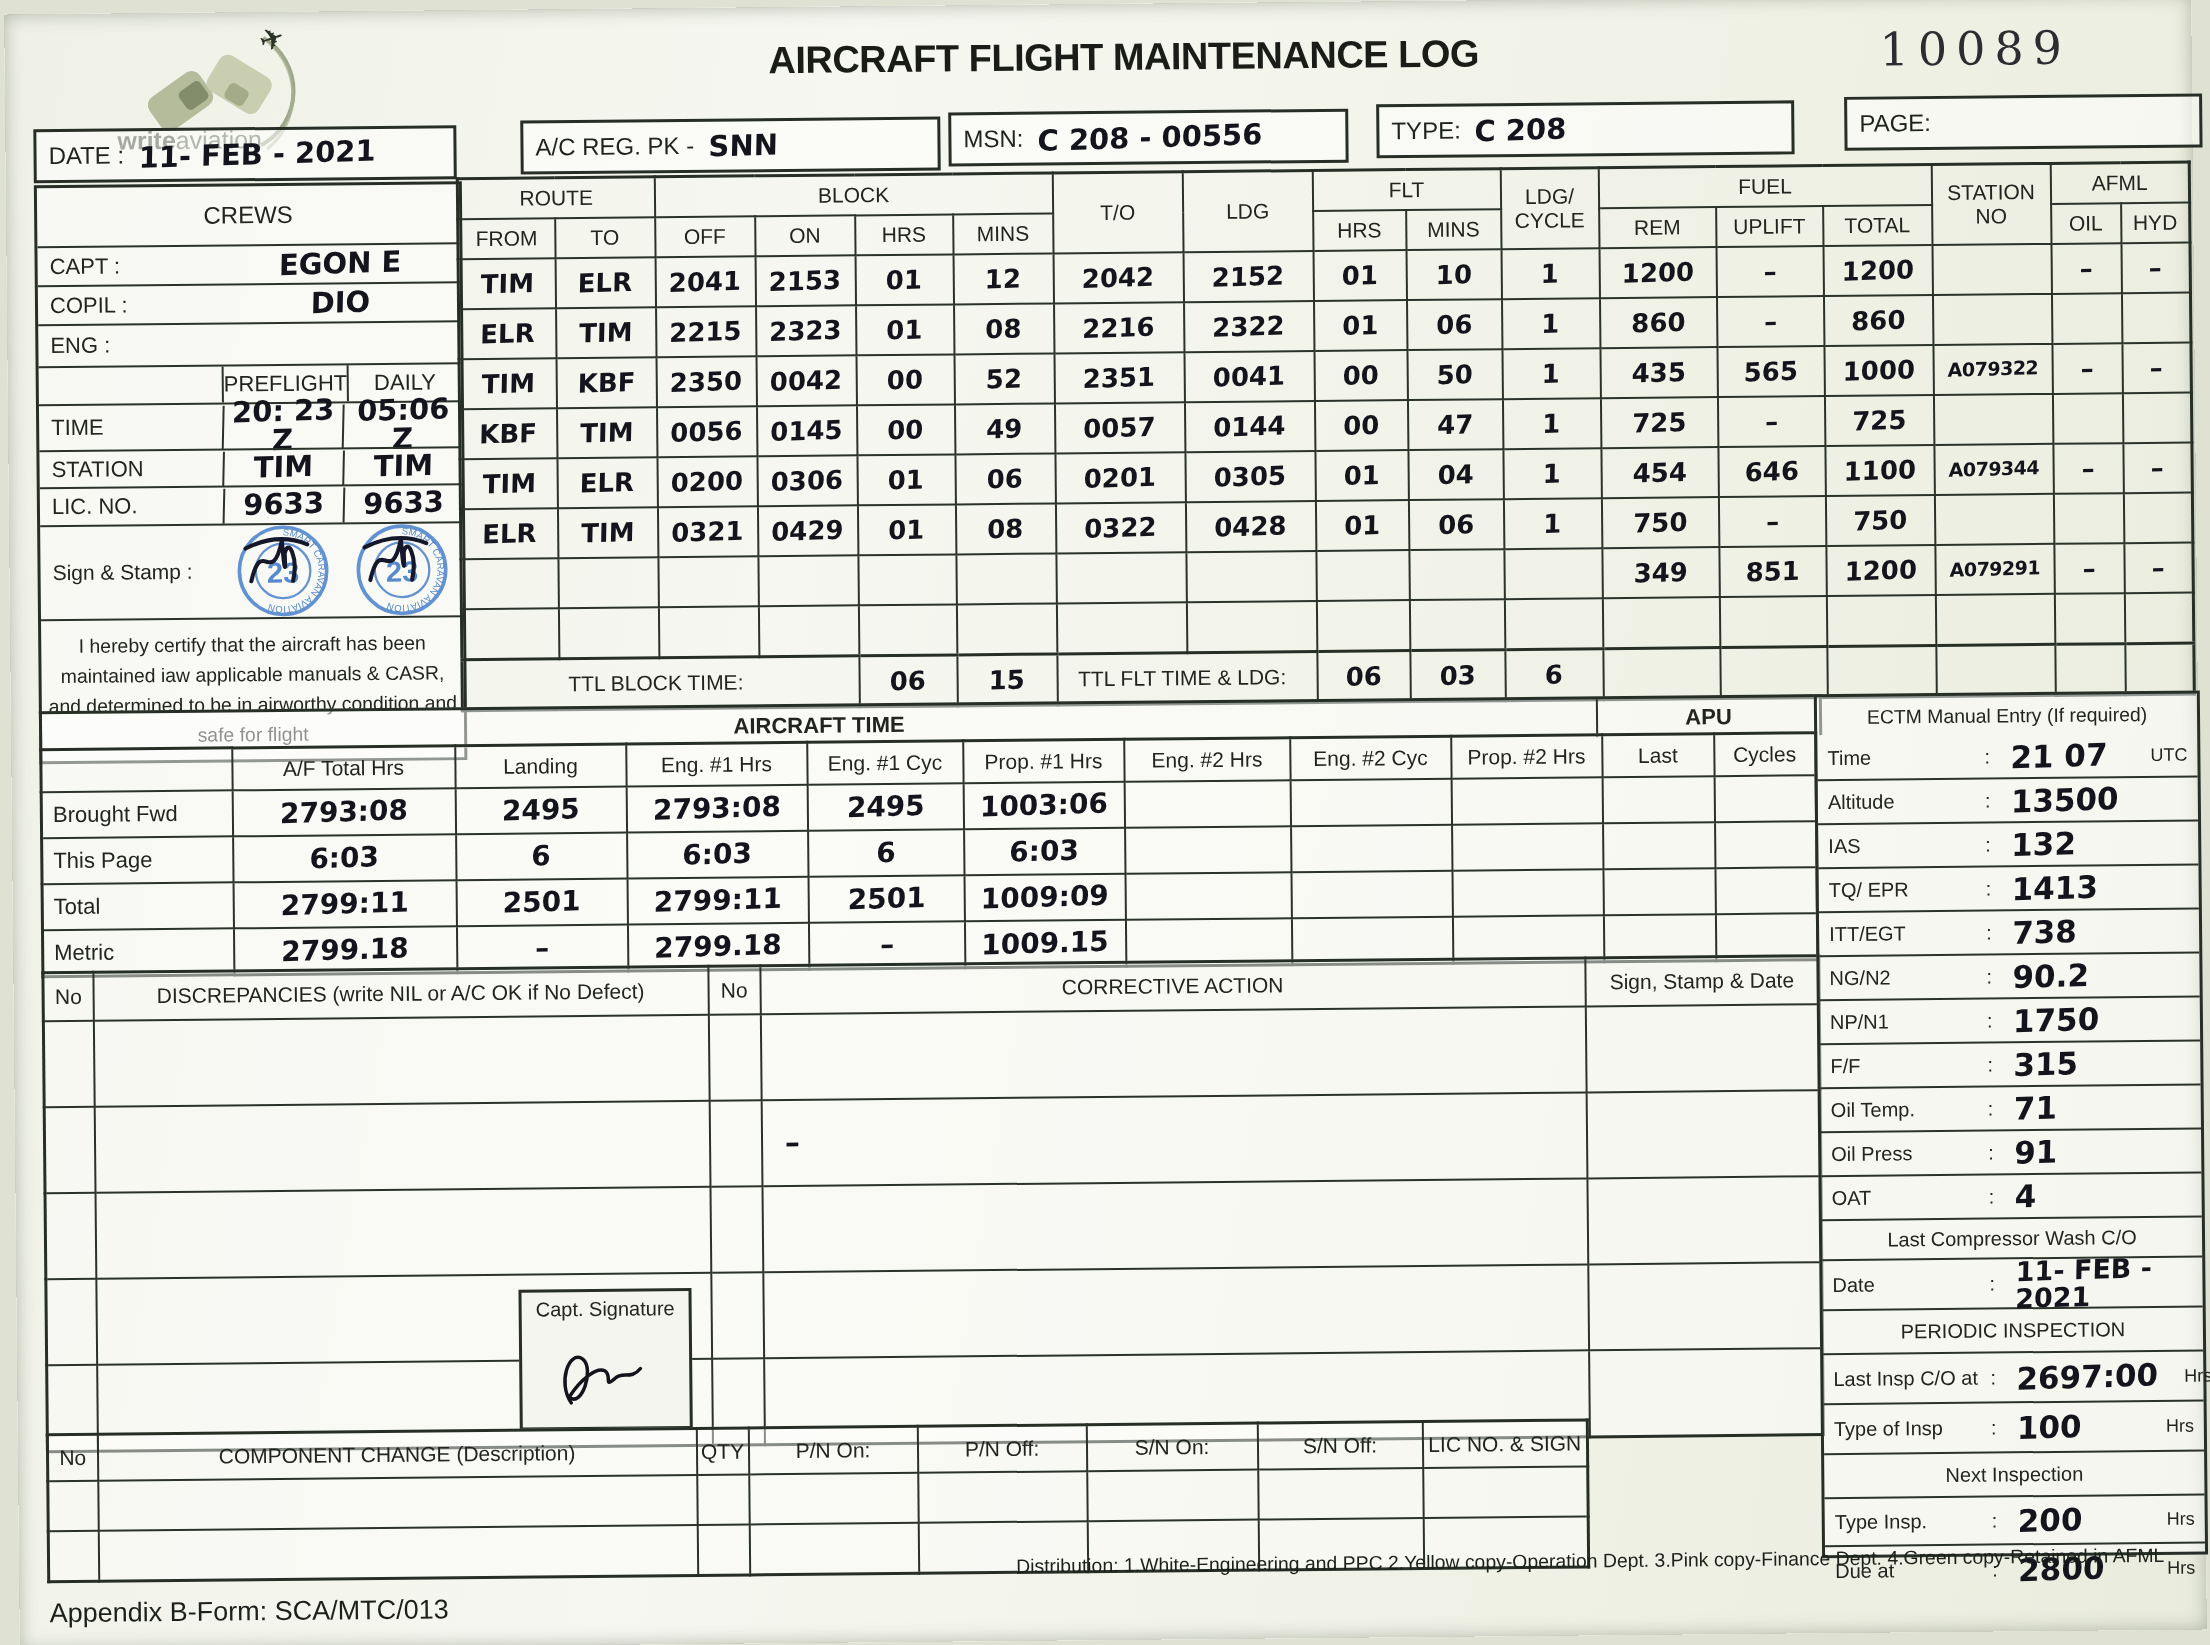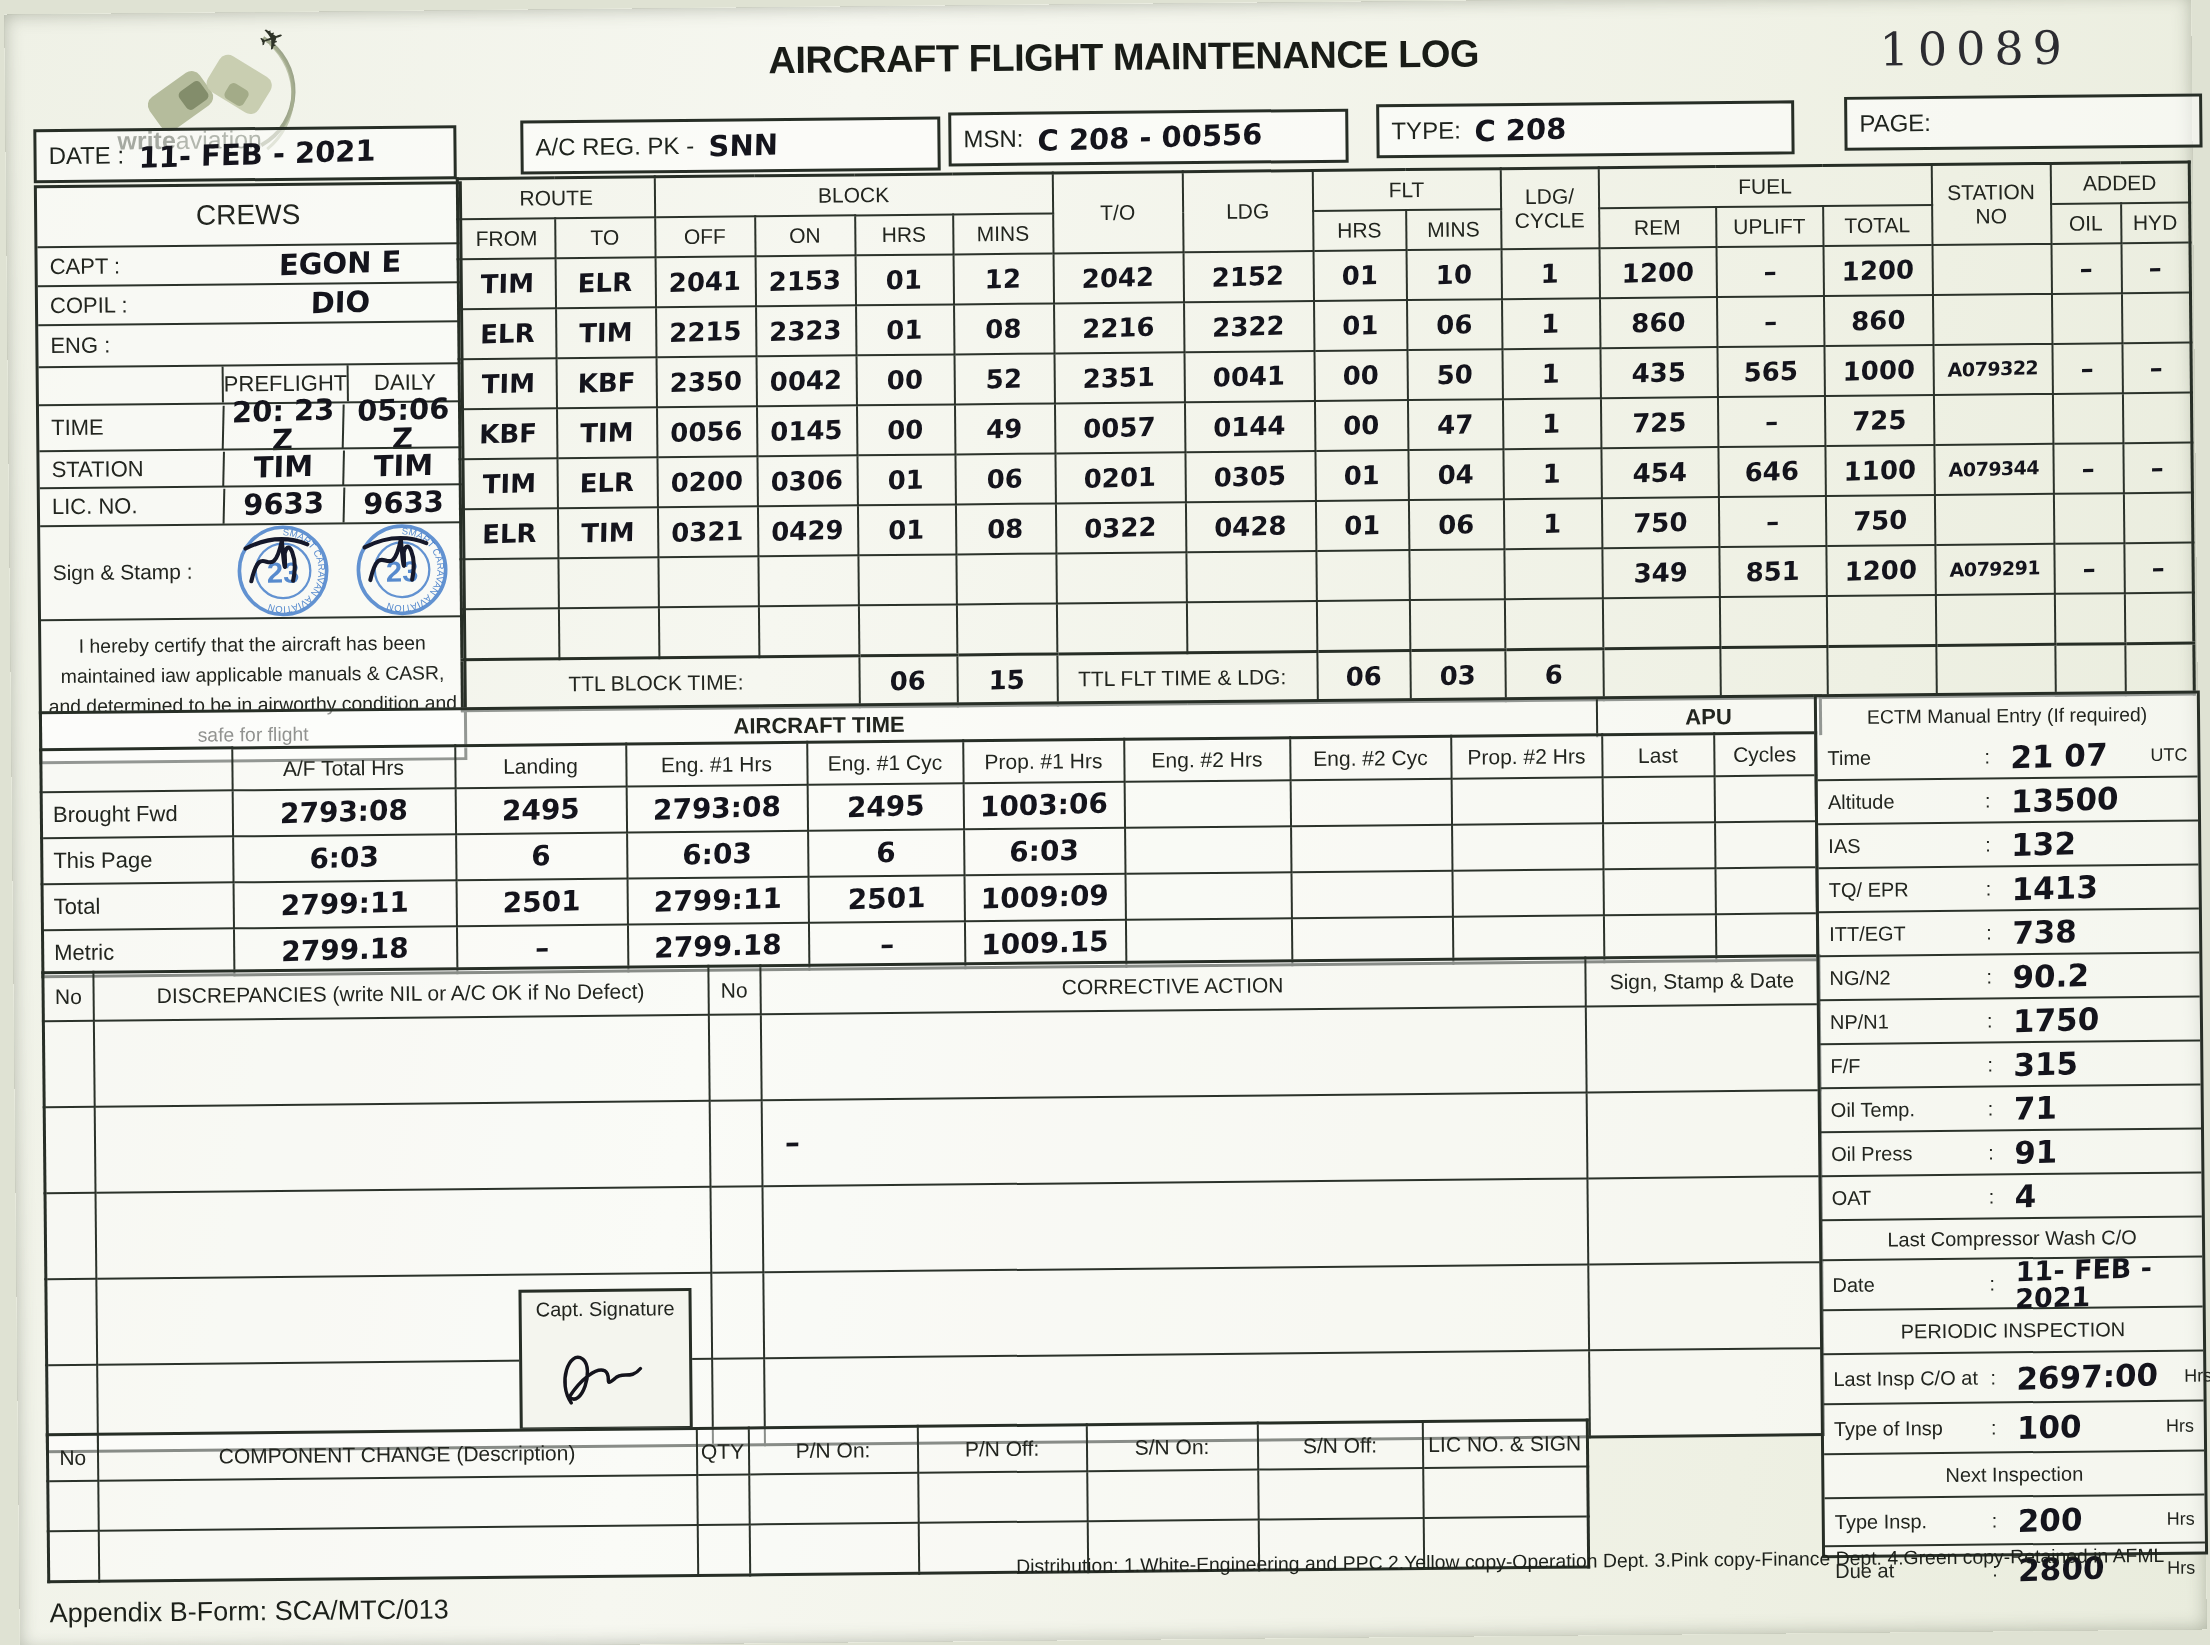--- a/index.html
+++ b/index.html
@@ -114,21 +114,21 @@
     <span class="lbl">TYPE:</span>
     <span class="hw">C 208</span>
   </div>
   <div class="abs bx infobox" style="left:1839px;top:100px;width:328px;">
     <span class="lbl">PAGE:</span>
     <span class="hw"></span>
   </div>
 
   <div class="abs crews" style="left:28px;top:171px;width:422px;height:573px;">
     <div class="crow" style="height:72px;justify-content:center;">
-      <span style="font-size:28px;">CREWS</span>
+      <span style="font-size:24px;">CREWS</span>
     </div>
     <div class="crow" style="height:46px;">
       <span class="clabel">CAPT    :</span>
       <span class="cval hw">EGON E</span>
     </div>
     <div class="crow" style="height:46px;">
       <span class="clabel">COPIL  :</span>
       <span class="cval hw">DIO</span>
     </div>
     <div class="crow" style="height:50px;">
@@ -208,21 +208,21 @@
     <thead>
       <tr>
         <th colspan="2">ROUTE</th>
         <th colspan="4">BLOCK</th>
         <th rowspan="2">T/O</th>
         <th rowspan="2">LDG</th>
         <th colspan="2">FLT</th>
         <th rowspan="2"><span>LDG/</span><br><span>CYCLE</span></th>
         <th colspan="3">FUEL</th>
         <th rowspan="2"><span>STATION</span><br><span>NO</span></th>
-        <th colspan="2">ADDED</th>
+        <th colspan="2">AFML</th>
       </tr>
       <tr>
         <th style="height:36px">FROM</th>
         <th>TO</th>
         <th>OFF</th>
         <th>ON</th>
         <th>HRS</th>
         <th>MINS</th>
         <th>HRS</th>
         <th>MINS</th>

